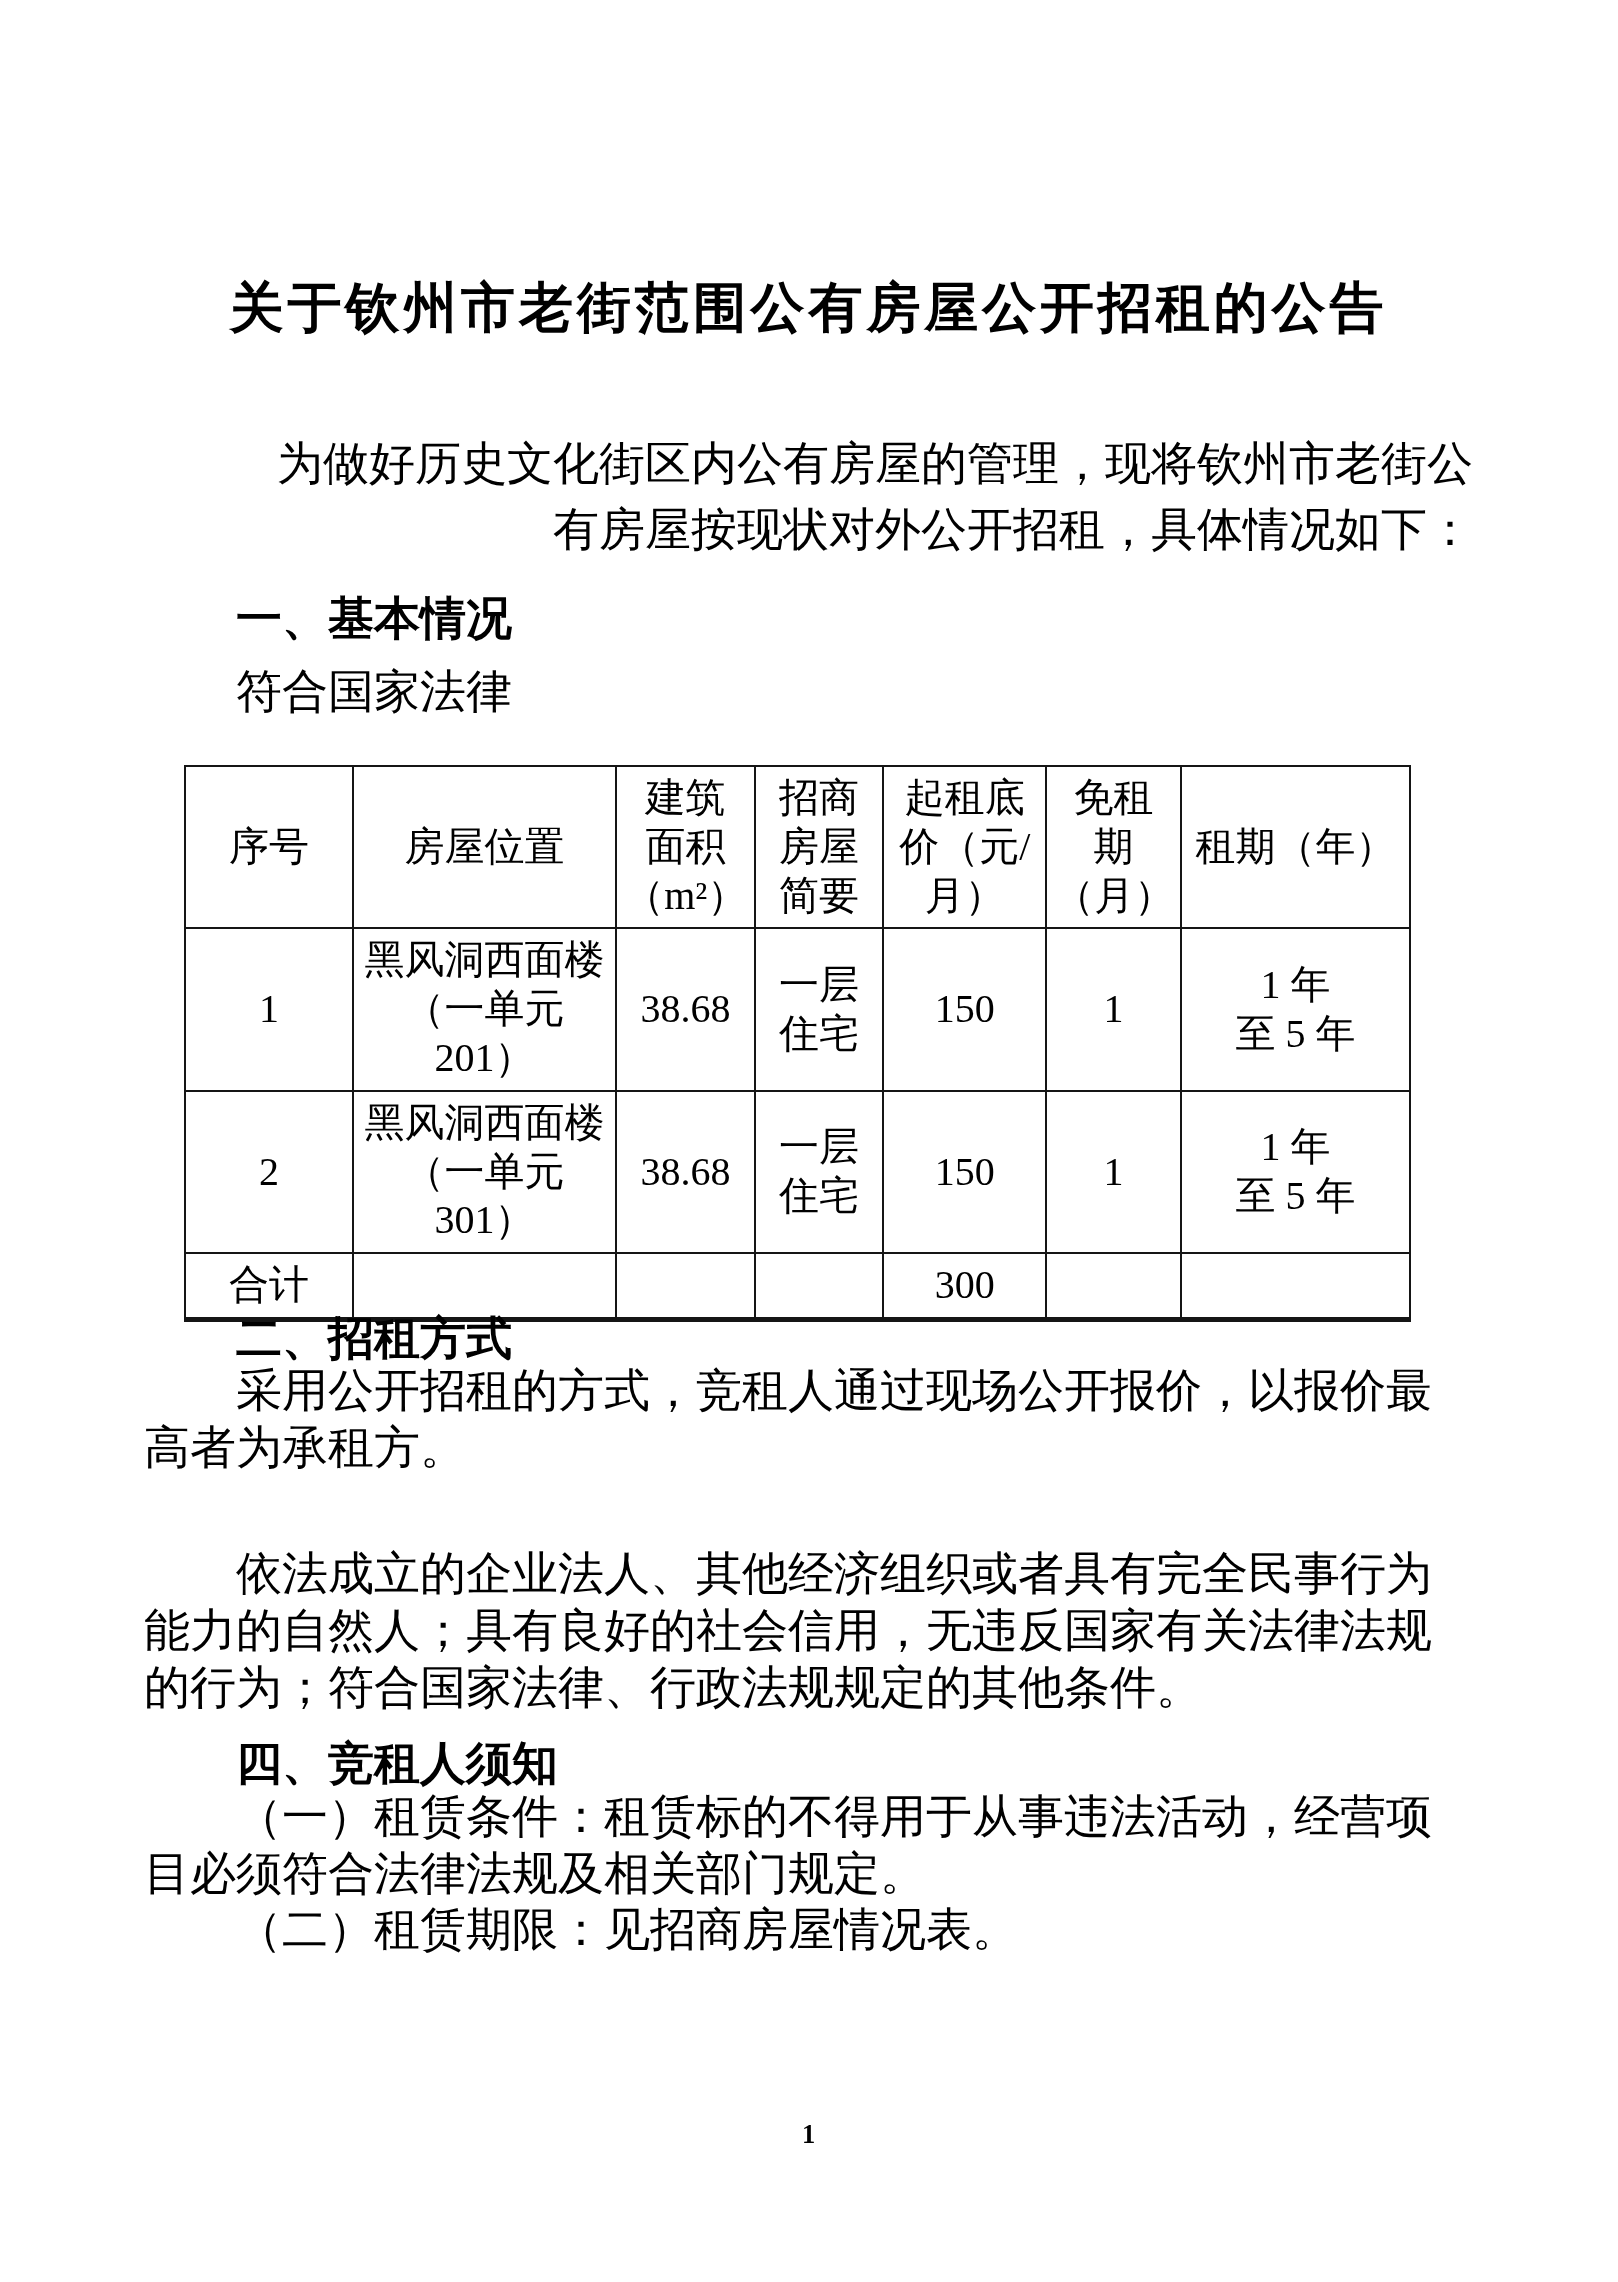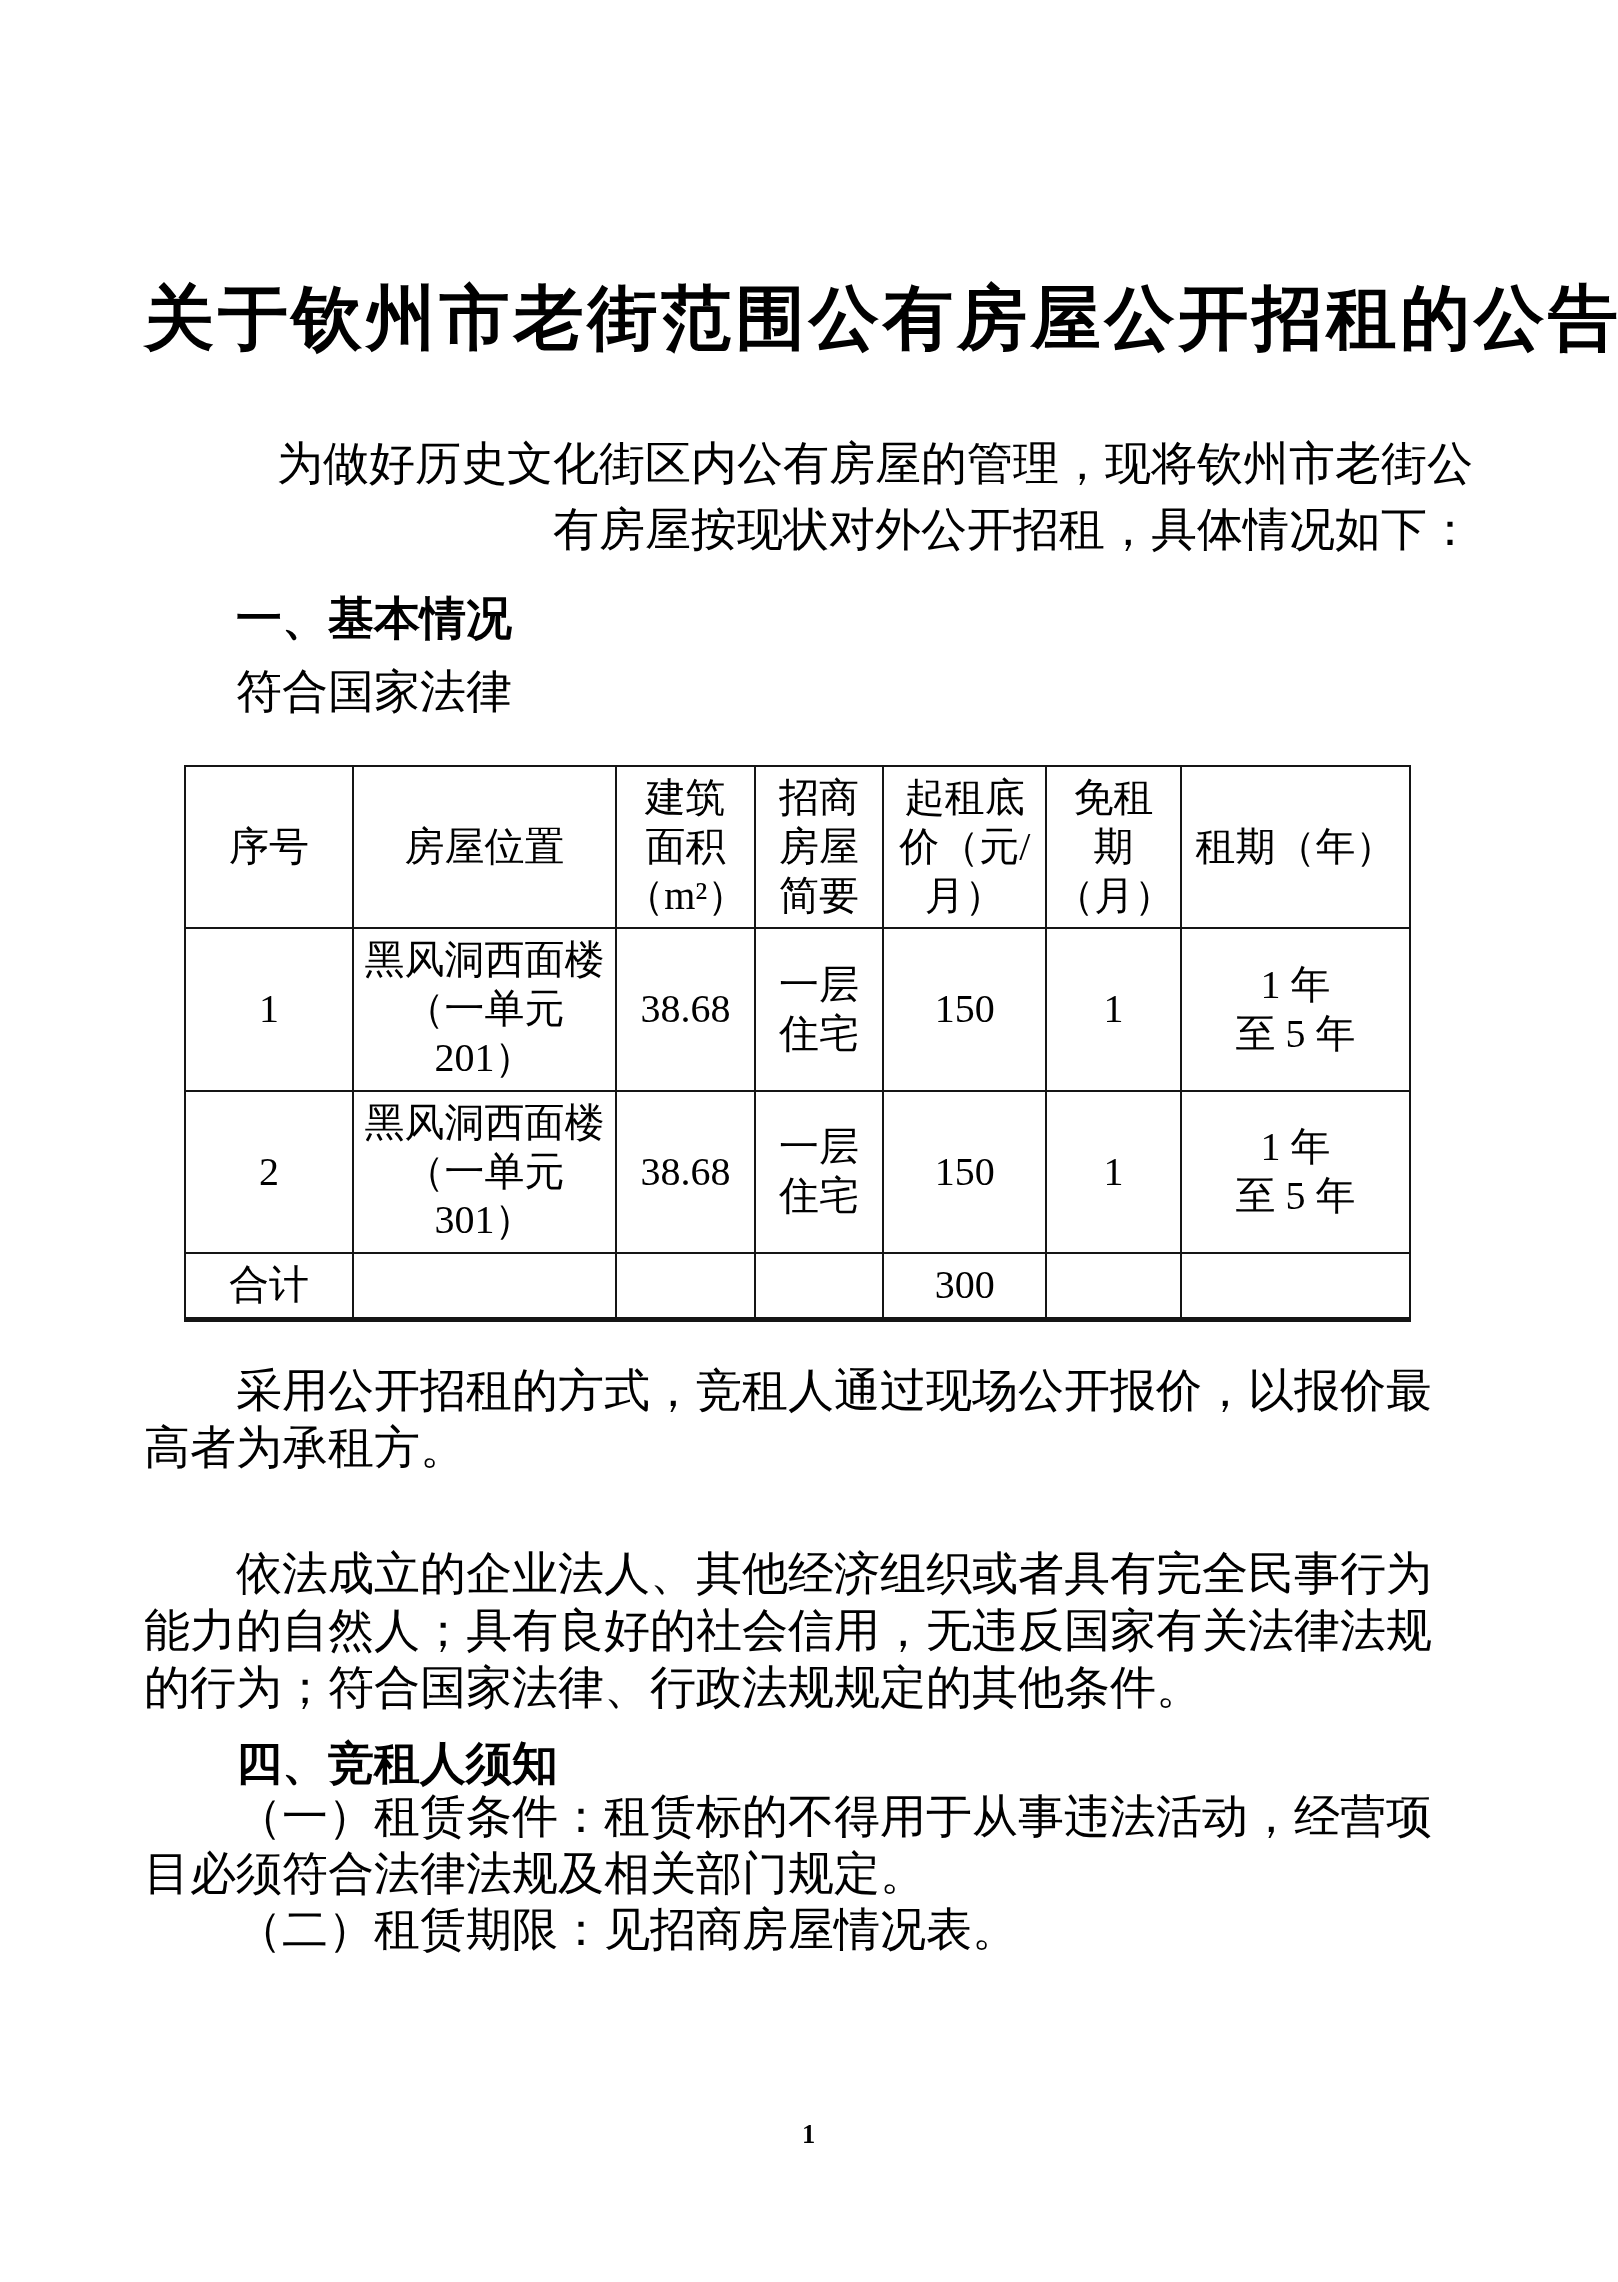--- a/index.html
+++ b/index.html
@@ -11,21 +11,21 @@
     background: #ffffff;
     color: #000000;
     font-family: "Liberation Serif", "DejaVu Serif", serif;
     overflow: hidden;
   }
   .abs { position: absolute; left: 144px; width: 1329px; }
 
   .doc-title {
     top: 272px;
     text-align: center;
-    font-size: 70px;
+    font-size: 54px;
     font-weight: bold;
     letter-spacing: 3.9px;
     white-space: nowrap;
   }
 
   .body-text { font-size: 46px; line-height: 66px; }
   .tight { line-height: 57px; }
   .indent { text-indent: 92px; }
 
   .intro      { top: 431px; text-align: right; }
@@ -145,20 +145,21 @@
         <td></td>
         <td></td>
         <td>300</td>
         <td></td>
         <td></td>
       </tr>
     </tbody>
       </table>
   </div>
 
+  <div class="abs h-sec h2">二、招租方式</div>
   <div class="abs body-text tight indent p2">采用公开招租的方式，竞租人通过现场公开报价，以报价最高者为承租方。</div>
 
   <div class="abs body-text tight indent p3">依法成立的企业法人、其他经济组织或者具有完全民事行为能力的自然人；具有良好的社会信用，无违反国家有关法律法规的行为；符合国家法律、行政法规规定的其他条件。</div>
 
   <div class="abs h-sec h4">四、竞租人须知</div>
   <div class="abs body-text tight indent p4a">（一）租赁条件：租赁标的不得用于从事违法活动，经营项目必须符合法律法规及相关部门规定。</div>
   <div class="abs body-text tight indent p4b">（二）租赁期限：见招商房屋情况表。</div>
 
   <div class="abs page-num">1</div>
 

